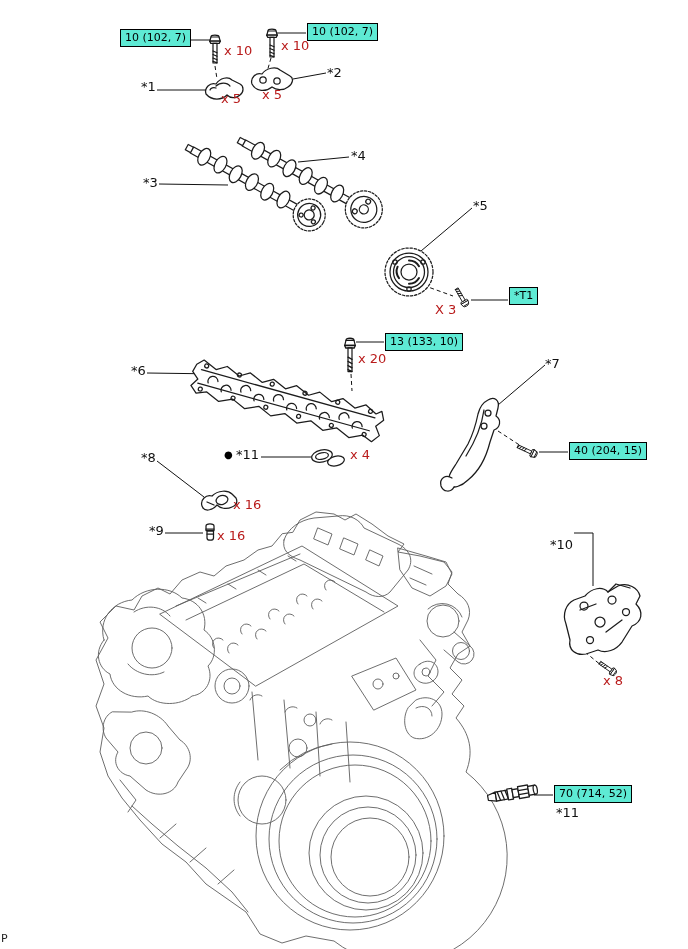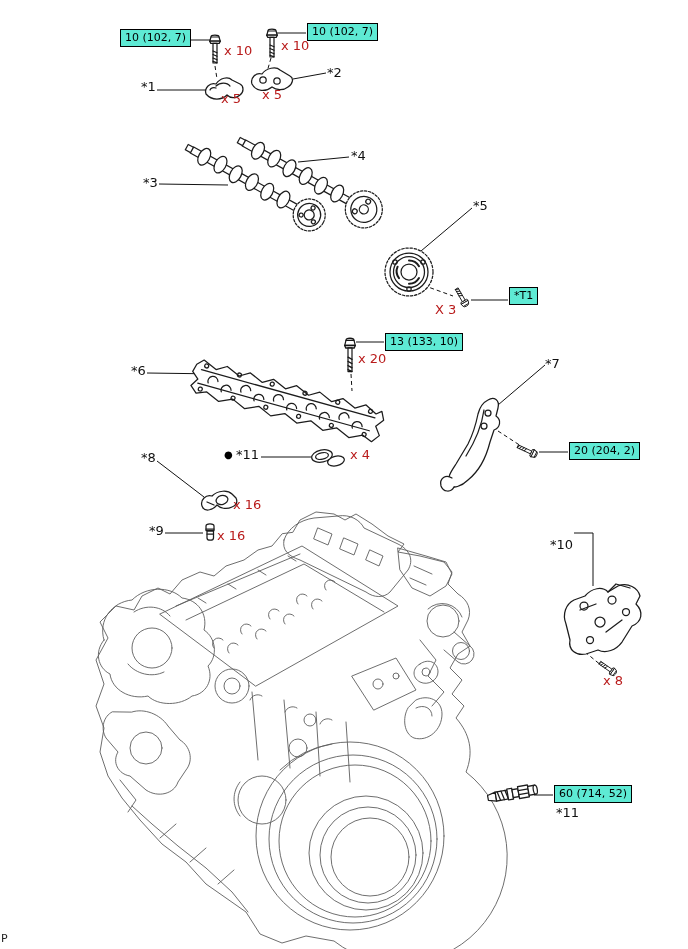--- a/index.html
+++ b/index.html
@@ -304,33 +304,33 @@
 
 <div class="lbl" style="left:473px;top:199px">*5</div>
 <div class="qty" style="left:435px;top:303px">X 3</div>
 <div class="tbox" style="left:509px;top:287px"><span>*T1</span></div>
 
 <div class="tbox" style="left:385px;top:333px"><span>13 (133, 10)</span></div>
 <div class="qty" style="left:358px;top:352px">x 20</div>
 <div class="lbl" style="left:131px;top:364px">*6</div>
 
 <div class="lbl" style="left:545px;top:357px">*7</div>
-<div class="tbox" style="left:569px;top:442px"><span>20 (204, 2)</span></div>
+<div class="tbox" style="left:569px;top:442px"><span>40 (204, 15)</span></div>
 
 <div class="lbl" style="left:141px;top:451px">*8</div>
 <div class="qty" style="left:233px;top:498px">x 16</div>
 
 <div class="bullet" style="left:224px;top:450px">●</div>
 <div class="lbl" style="left:236px;top:448px">*11</div>
 <div class="qty" style="left:350px;top:448px">x 4</div>
 
 <div class="lbl" style="left:149px;top:524px">*9</div>
 <div class="qty" style="left:217px;top:529px">x 16</div>
 
 <div class="lbl" style="left:550px;top:538px">*10</div>
 <div class="qty" style="left:603px;top:674px">x 8</div>
 
-<div class="tbox" style="left:554px;top:785px"><span>60 (714, 52)</span></div>
+<div class="tbox" style="left:554px;top:785px"><span>70 (714, 52)</span></div>
 <div class="lbl" style="left:556px;top:806px">*11</div>
 
 <div class="corner" style="left:1px;top:932px">P</div>
 
 </div>
 
 </body></html>

